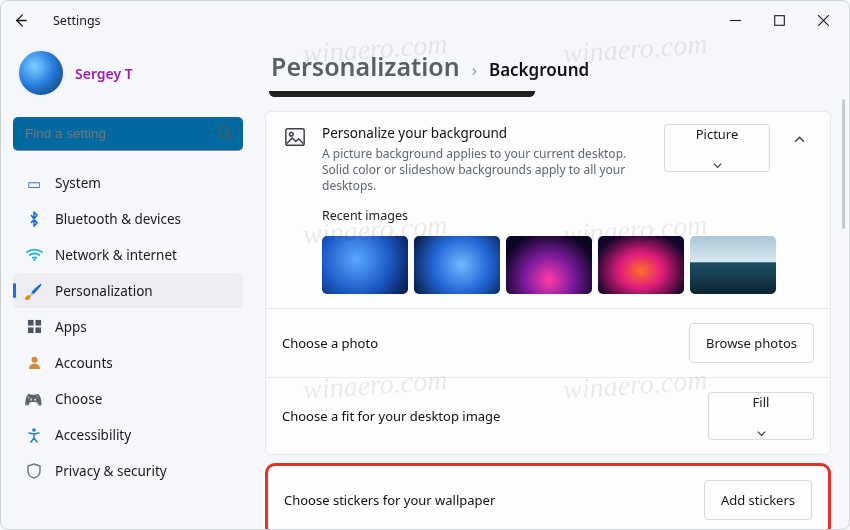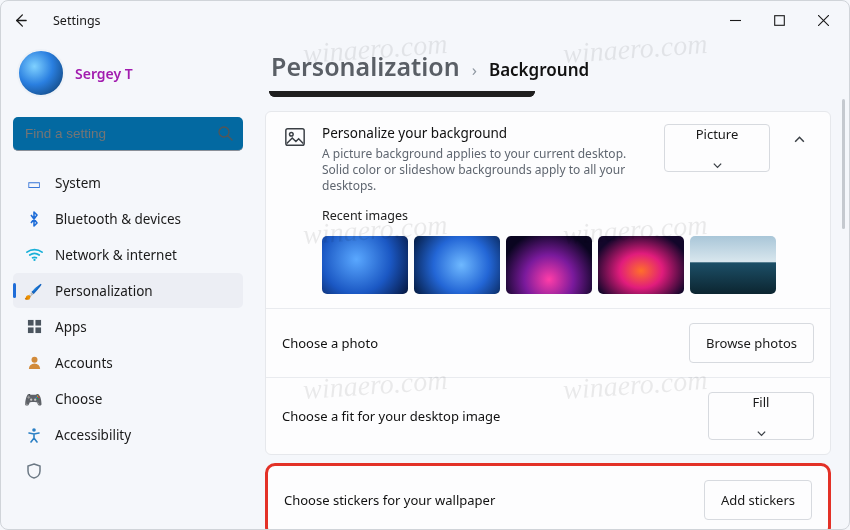--- a/index.html
+++ b/index.html
@@ -178,20 +178,21 @@
               </svg>
             </span>
             <span class="nav-label">Accessibility</span>
           </div>
         <div class="nav-item">
             <span class="nav-icon">
               <svg width="14" height="16" viewBox="0 0 14 16">
                 <path d="M7 1l6 2v5c0 4-3 6.5-6 7-3-.5-6-3-6-7V3z" fill="none" stroke="#6b7884" stroke-width="1.5"></path>
               </svg>
             </span>
+            <span class="nav-label">Privacy &amp; security</span>
           </div>
         <div class="nav-item"></div>
       </div>
     </div>
 
     <div class="main">
       <div class="sbar"></div>
       <div class="breadcrumb">
         <span class="bc1">Personalization</span>
         <span class="chev">›</span>

